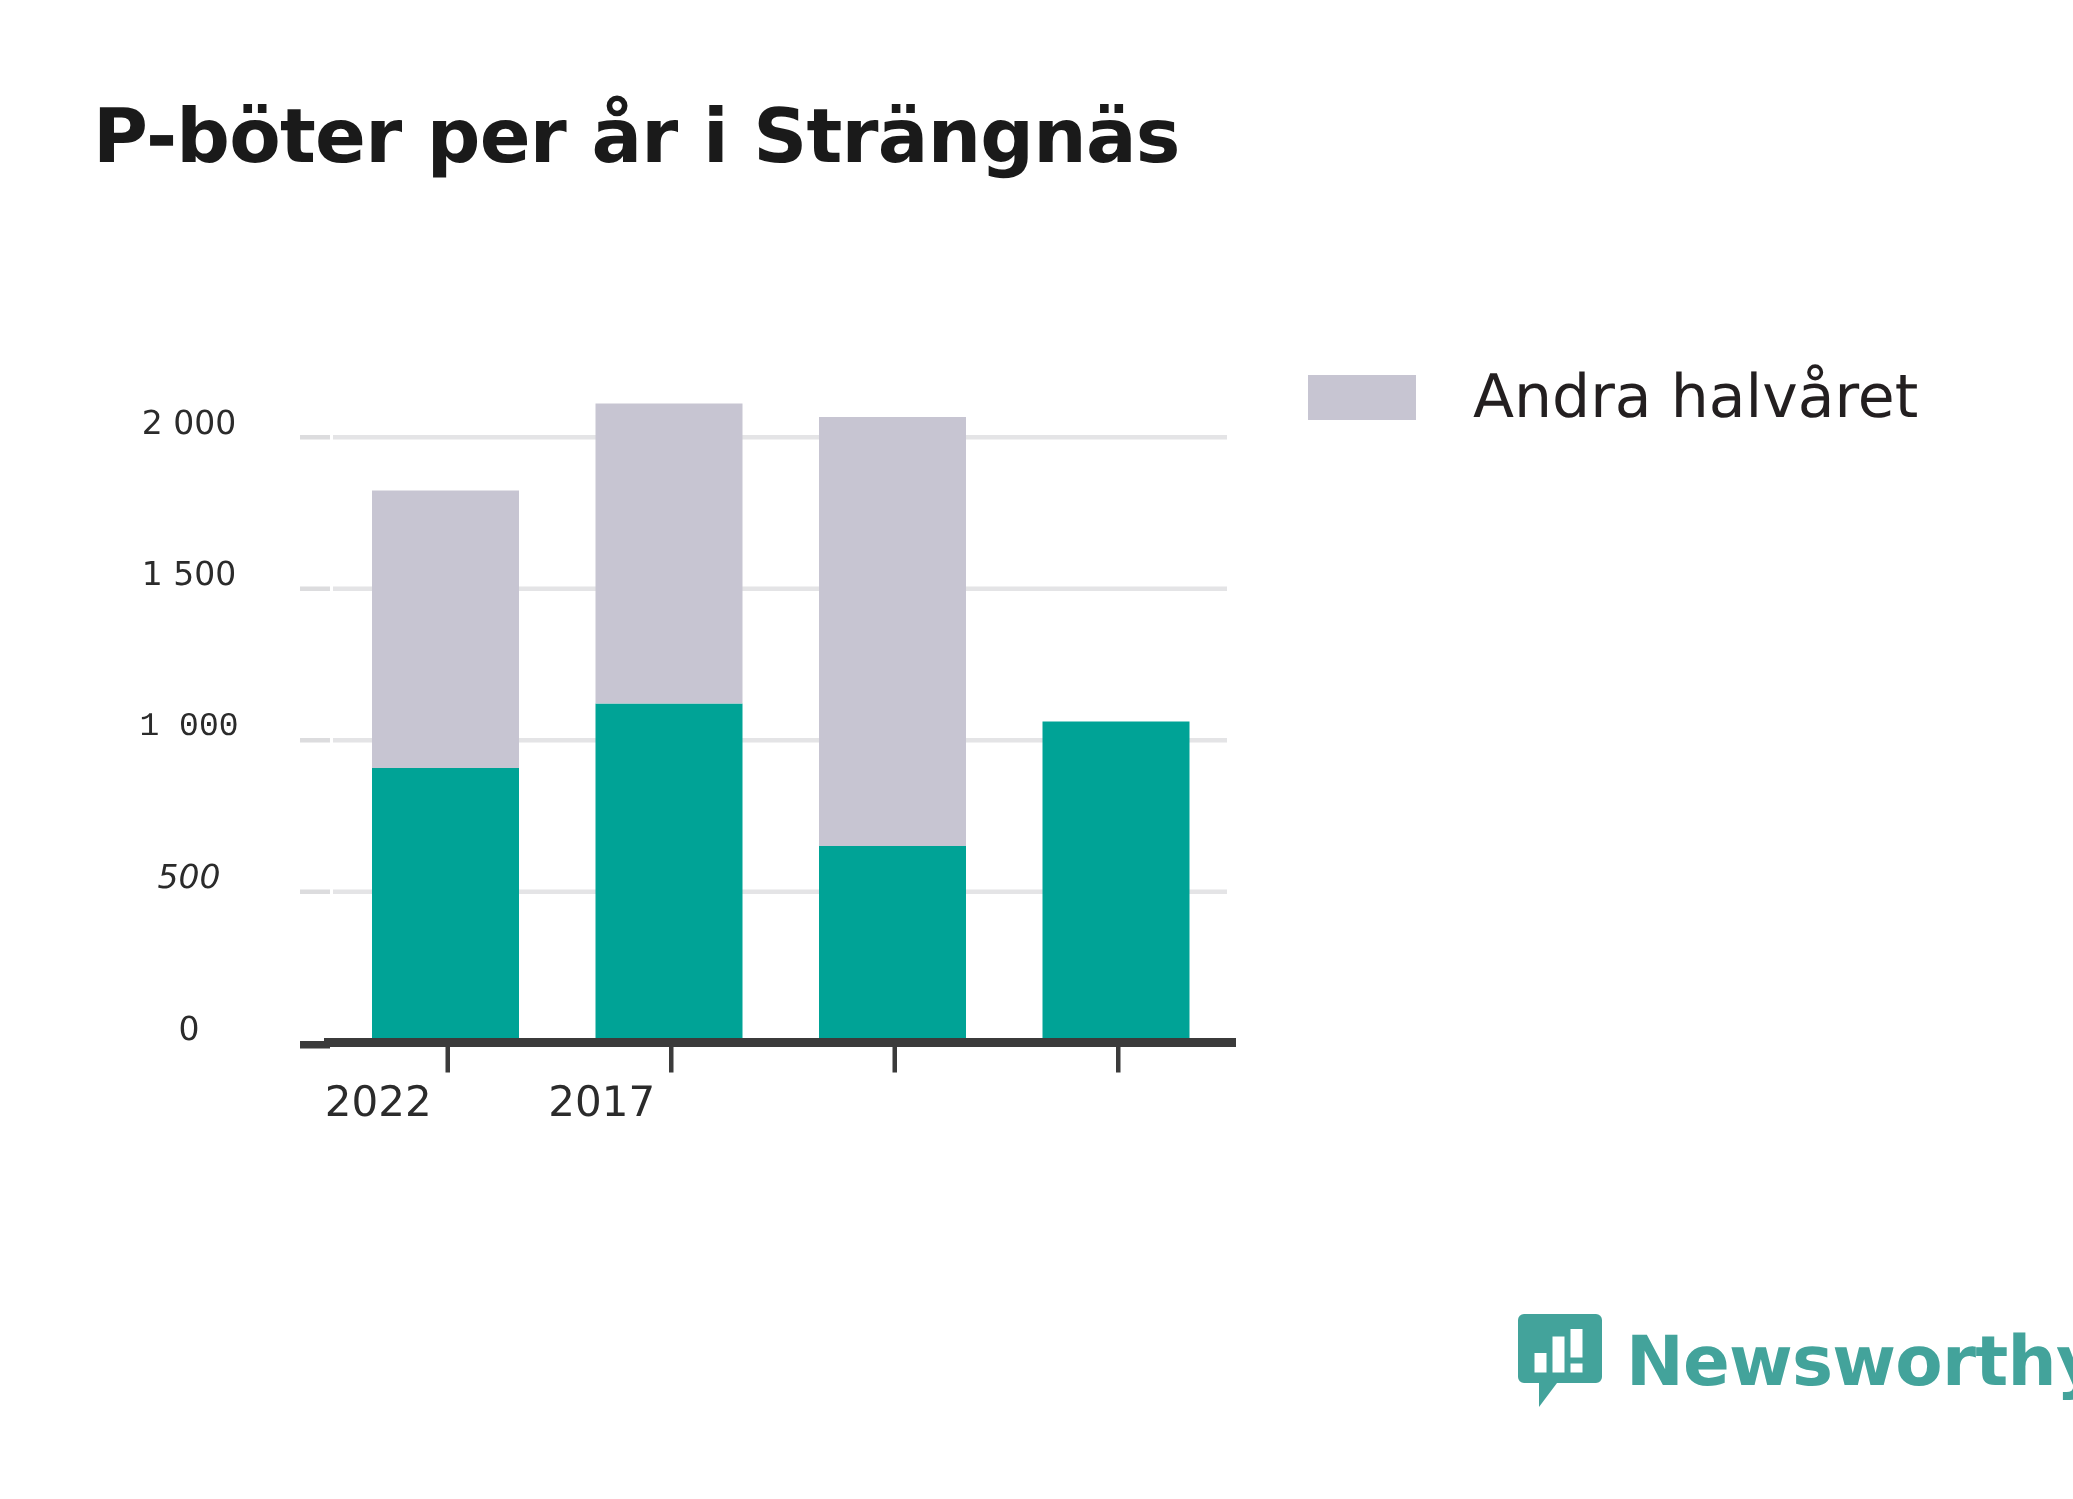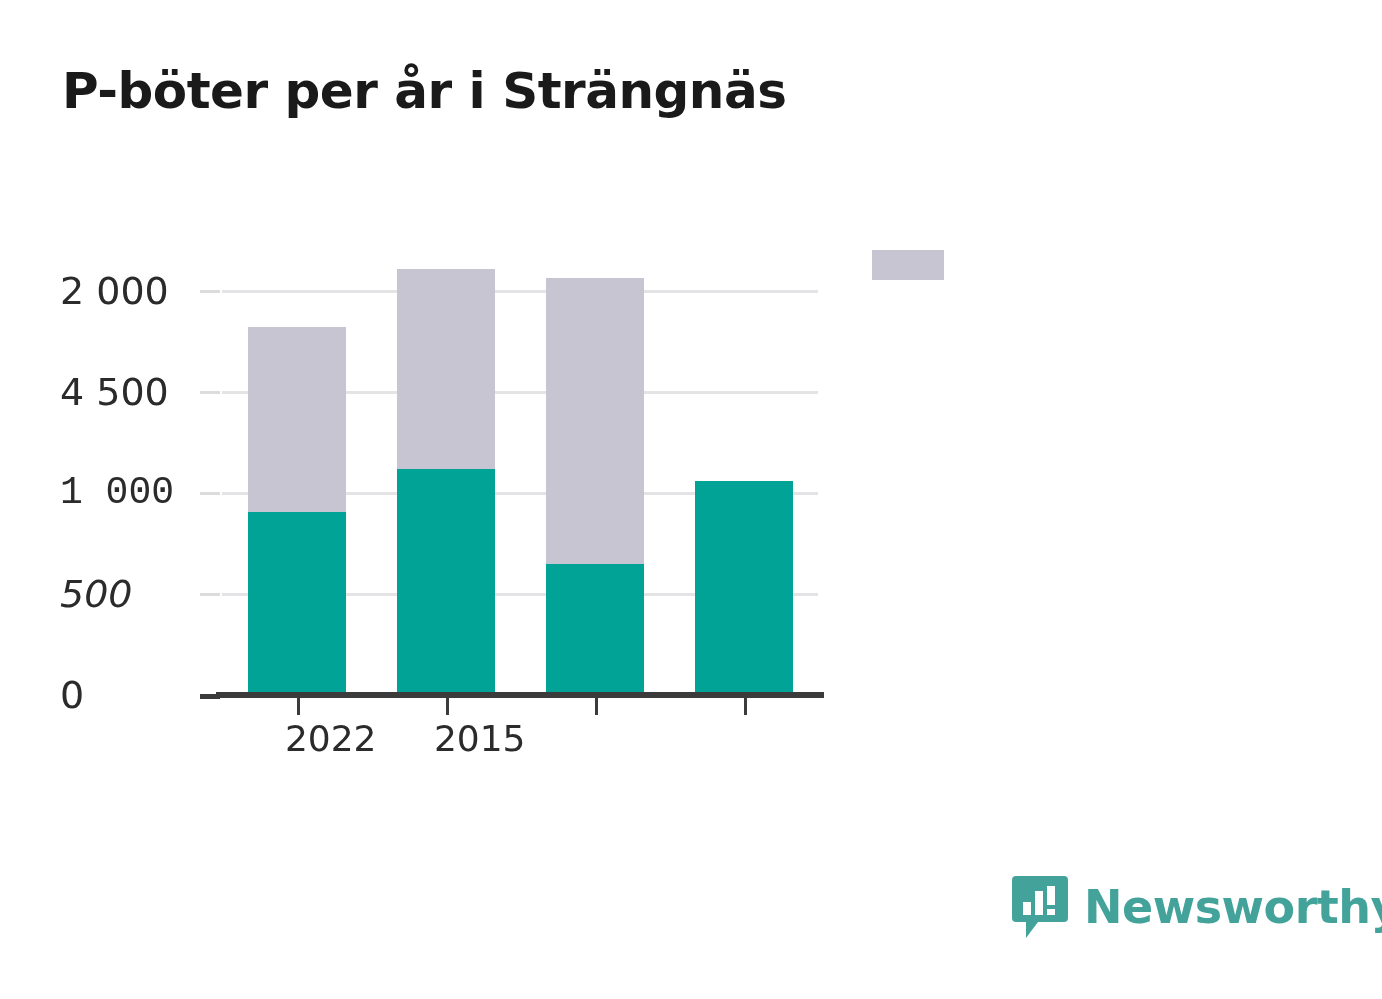--- a/index.html
+++ b/index.html
@@ -59,23 +59,23 @@
     position: absolute;
     left: -22px;
     width: 20px;
     height: 3px;
     background: #dcdcde;
   }
 
   .ytick-label {
     position: absolute;
     right: 1188px;          
-    text-align: left;
+    text-align: center;
     width: 140px;
-    font-size: 38px;
+    font-size: 22px;
     color: #2b2b2b;
     line-height: 1;
     white-space: nowrap;
   }
 
   #axis-line {
     position: absolute;
     left: 216px;
     top: 692px;
     width: 608px;
@@ -88,22 +88,22 @@
     top: 698px;
     width: 3px;
     height: 17px;
     background: #3b3b3b;
   }
 
   .xtick-label {
     position: absolute;
     top: 718px;
     width: 160px;
-    text-align: right;
-    font-size: 36px;
+    text-align: left;
+    font-size: 28px;
     color: #2b2b2b;
     white-space: nowrap;
   }
 
   
   .bar-col {
     position: absolute;
     bottom: 0;
   }
   .seg {
@@ -190,33 +190,34 @@
       <div class="bar-col" style="left: 472.5px; width: 98px; bottom: 0px; height: 404px;">
         <div class="seg" style="background: rgb(0, 163, 150); height: 213.11px; bottom: 0px; position: absolute;"></div>
       </div>
     </div>
 
   <div id="axis-line"></div>
 
 <div class="ytick-label" style="position: absolute; left: 60px; top: 676px; right: auto; width: 132px;">0</div>
     <div class="ytick-label" style="position: absolute; left: 60px; top: 575px; right: auto; width: 132px; font-style: italic;">500</div>
     <div class="ytick-label" style="position: absolute; left: 60px; top: 474px; right: auto; width: 132px; font-family: Liberation Mono, monospace;">1 000</div>
-    <div class="ytick-label" style="position: absolute; left: 60px; top: 373px; right: auto; width: 132px;">4 500</div>
+    <div class="ytick-label" style="position: absolute; left: 60px; top: 373px; right: auto; width: 132px;">1 500</div>
     <div class="ytick-label" style="position: absolute; left: 60px; top: 272px; right: auto; width: 132px;">2 000</div>
     <div class="xtick" style="left: 296.5px;"></div>
     <div class="xtick-label" style="left: 216.5px;">2022</div>
     <div class="xtick" style="left: 445.5px;"></div>
-    <div class="xtick-label" style="left: 365.5px;">2015</div>
+    <div class="xtick-label" style="left: 365.5px;">2017</div>
     <div class="xtick" style="left: 594.5px;"></div>
     <div class="xtick" style="left: 743.5px;"></div>
   </div>
 
 <div id="legend">
   <div class="legend-row">
     <span class="legend-swatch" style="background: rgb(199, 197, 210);"></span>
+    <span class="legend-label">Andra halvåret</span>
   </div>
 </div>
 
 <div id="logo">
   <span id="logo-mark">
     <svg viewBox="0 0 56 62" width="56" height="62" aria-hidden="true">
       <path d="M4 0 H52 A4 4 0 0 1 56 4 V42 A4 4 0 0 1 52 46 H26 L14 62 L14 46 H4 A4 4 0 0 1 0 42 V4 A4 4 0 0 1 4 0 Z" fill="#43a39b"></path>
       <rect x="11" y="26" width="8" height="13" fill="#ffffff"></rect>
       <rect x="23" y="15" width="8" height="24" fill="#ffffff"></rect>
       <rect x="35" y="10" width="8" height="19" fill="#ffffff"></rect>

